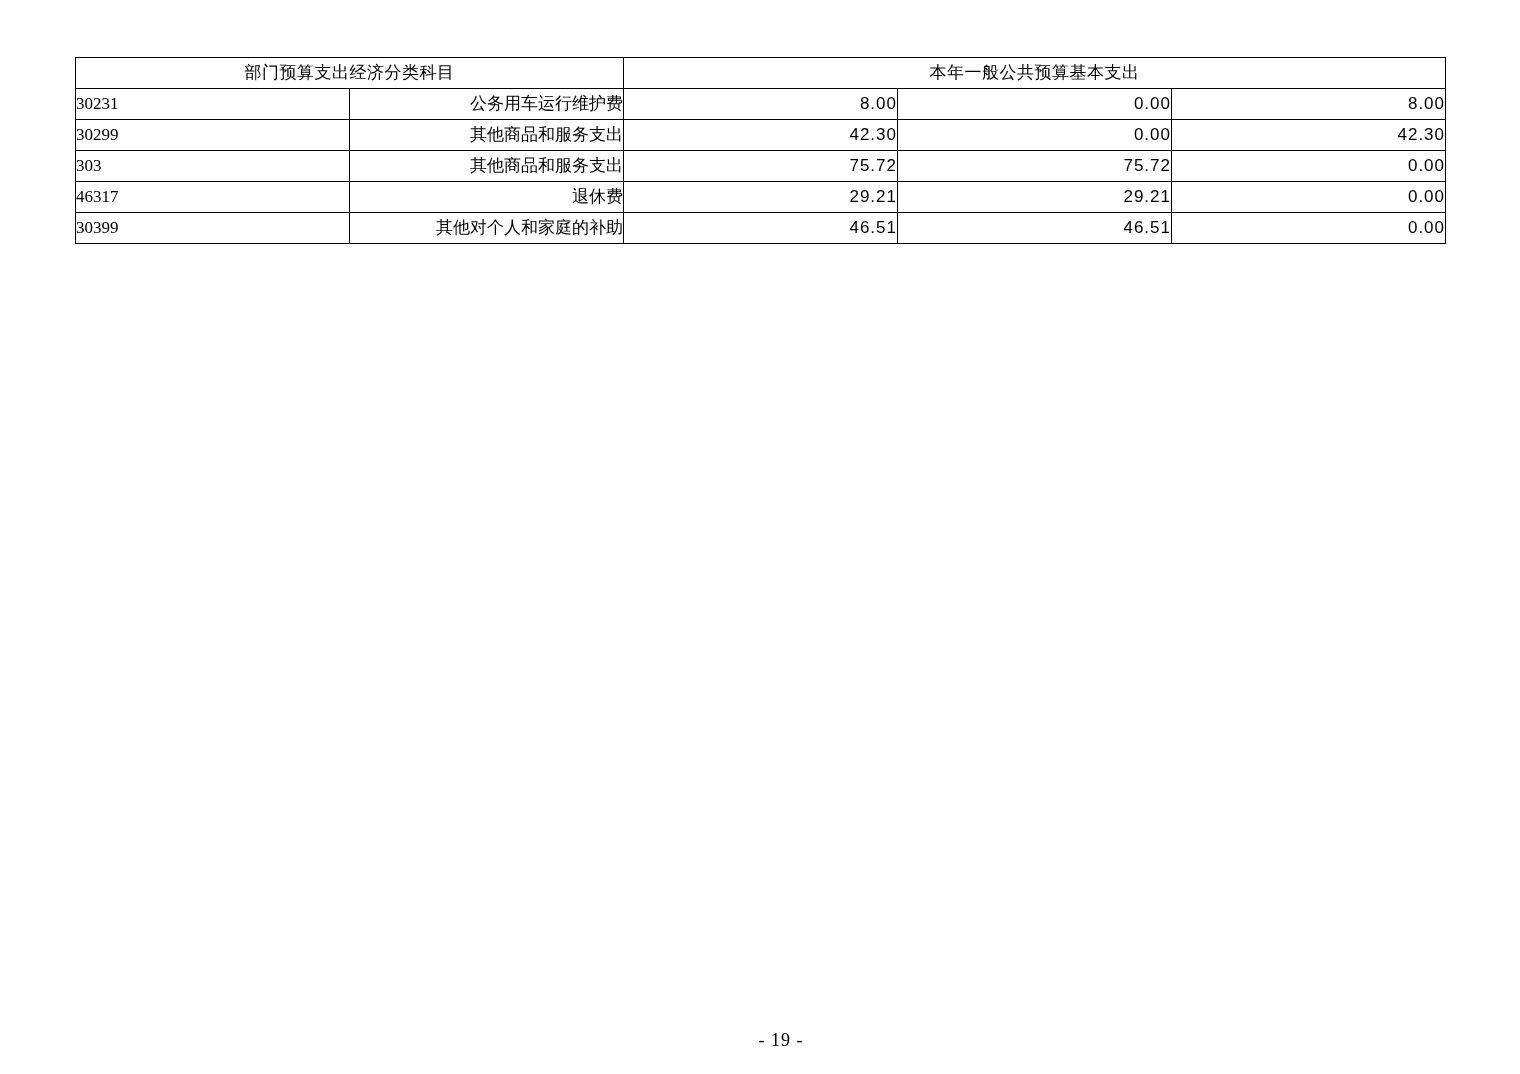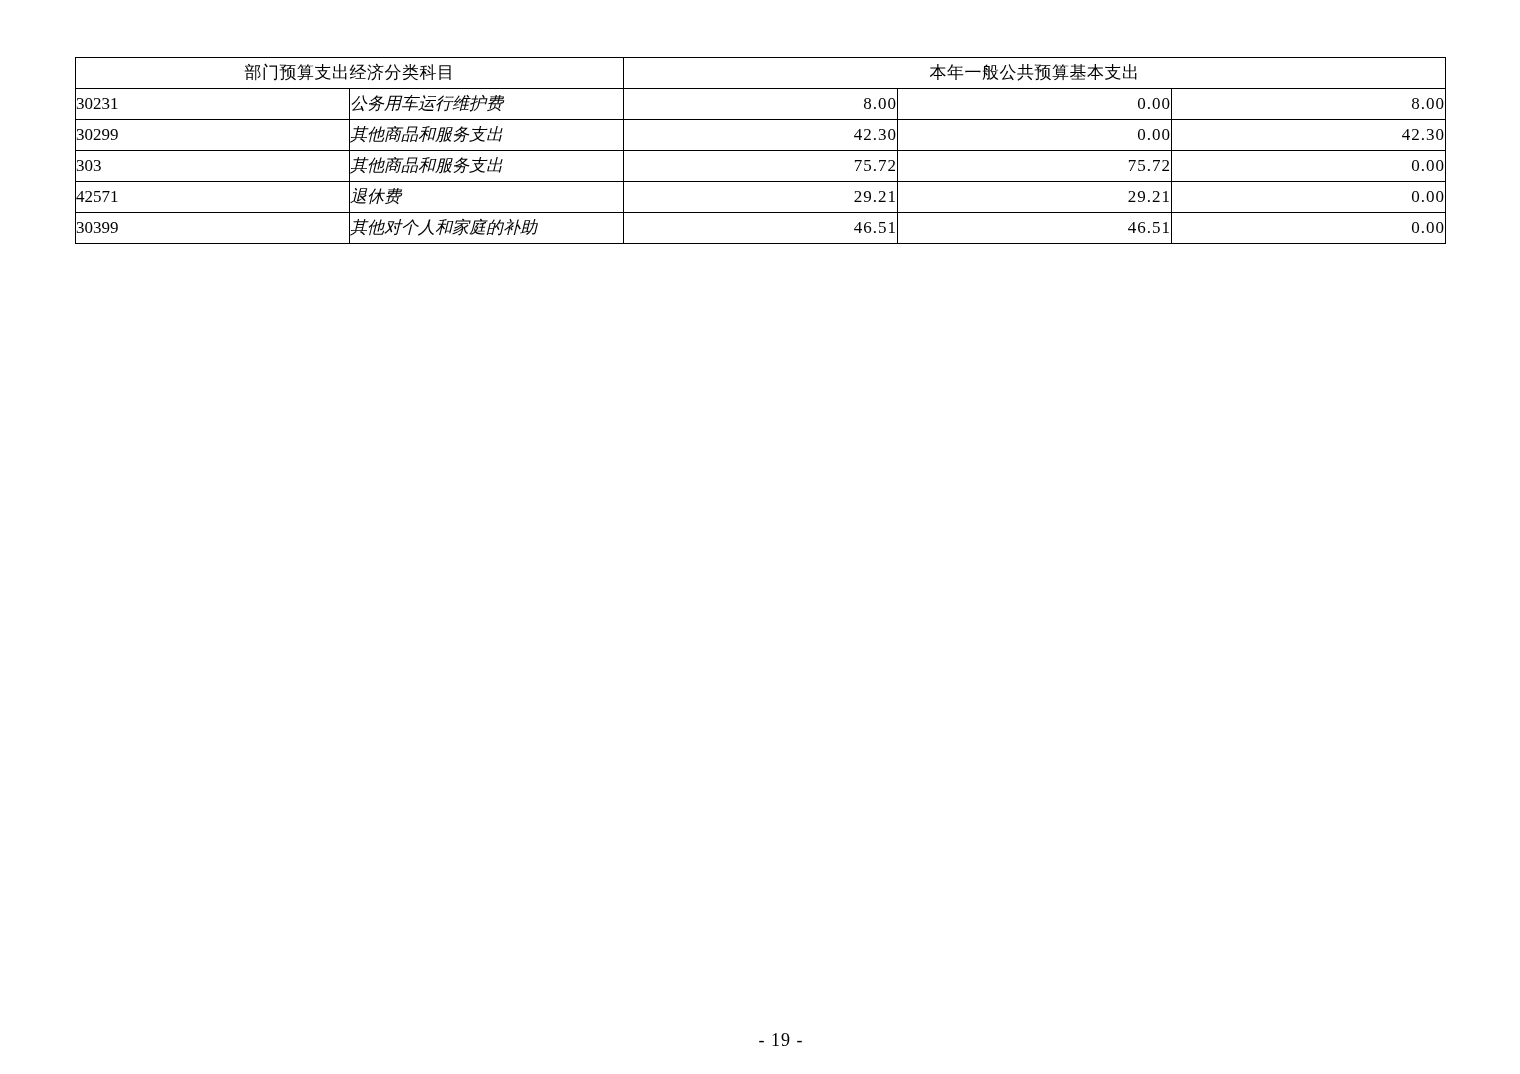--- a/index.html
+++ b/index.html
@@ -51,30 +51,29 @@
   .col-person { width: 274px; }
   .col-public { width: 274px; }
 
   .cell-code {
     text-align: left;
     padding-left: 10px;
     font-family: "Liberation Serif", "DejaVu Serif", serif;
     font-size: 17px;
   }
   .cell-name {
-    text-align: left;
+    text-align: right;
     padding-left: 10px;
     font-size: 17px;
-    font-style: italic;
   }
   .cell-num {
     text-align: right;
     padding-right: 10px;
     font-size: 17px;
-    font-family: Liberation Serif, serif;
+    font-family: Liberation Sans, sans-serif;
     letter-spacing: 1px;
   }
   .page-number {
     position: absolute;
     left: 0;
     top: 1030px;
     width: 1520px;
     text-align: center;
     font-size: 18px;
     letter-spacing: 1px;
@@ -116,21 +115,21 @@
         <td class="cell-num">42.30</td>
       </tr>
       <tr>
         <td class="cell-code">303</td>
         <td class="cell-name">其他商品和服务支出</td>
         <td class="cell-num">75.72</td>
         <td class="cell-num">75.72</td>
         <td class="cell-num">0.00</td>
       </tr>
       <tr>
-        <td class="cell-code">42571</td>
+        <td class="cell-code">46317</td>
         <td class="cell-name">退休费</td>
         <td class="cell-num">29.21</td>
         <td class="cell-num">29.21</td>
         <td class="cell-num">0.00</td>
       </tr>
       <tr>
         <td class="cell-code">30399</td>
         <td class="cell-name">其他对个人和家庭的补助</td>
         <td class="cell-num">46.51</td>
         <td class="cell-num">46.51</td>

